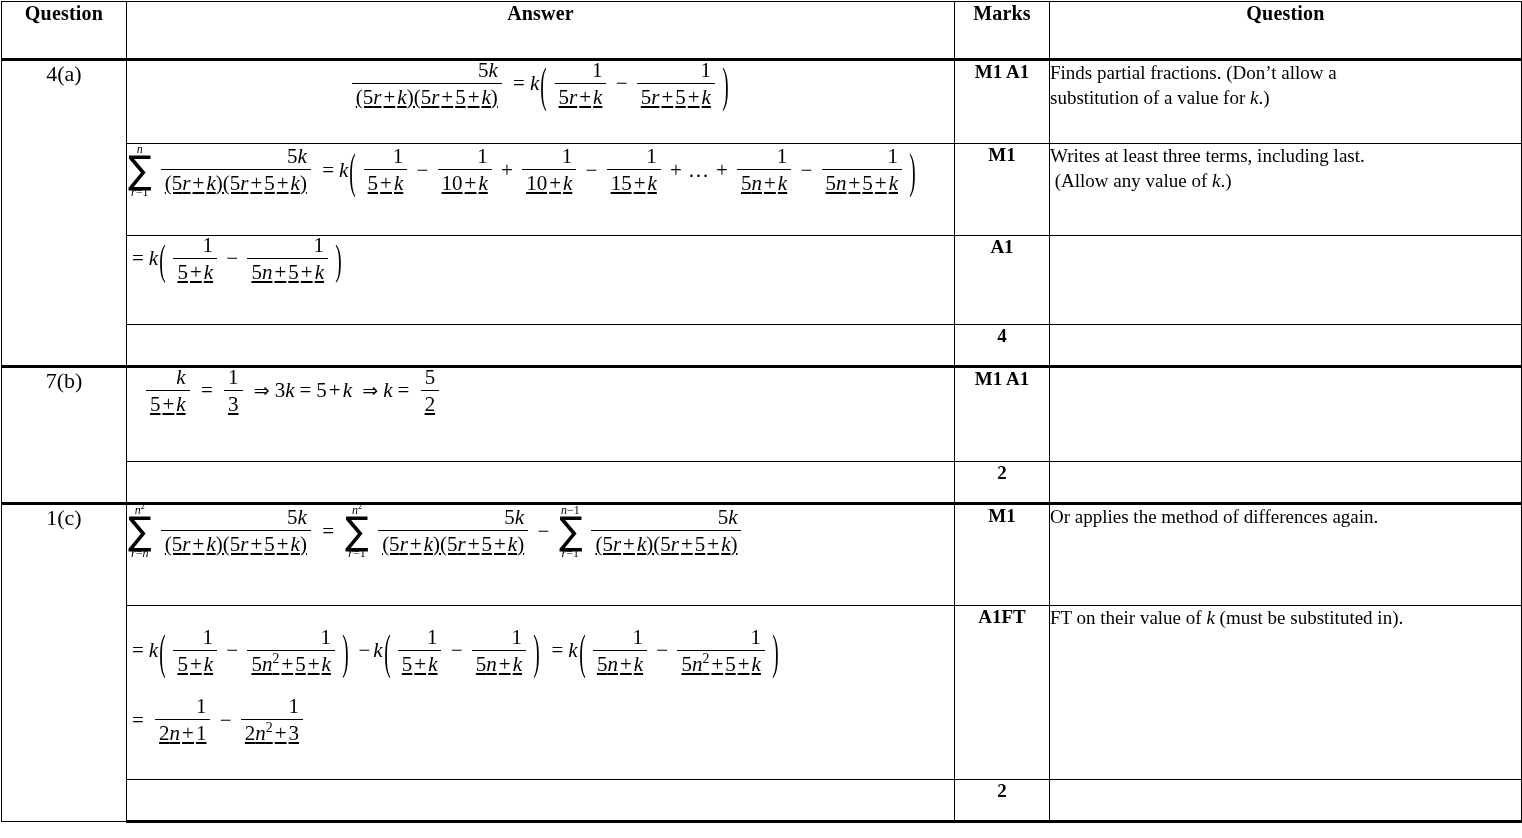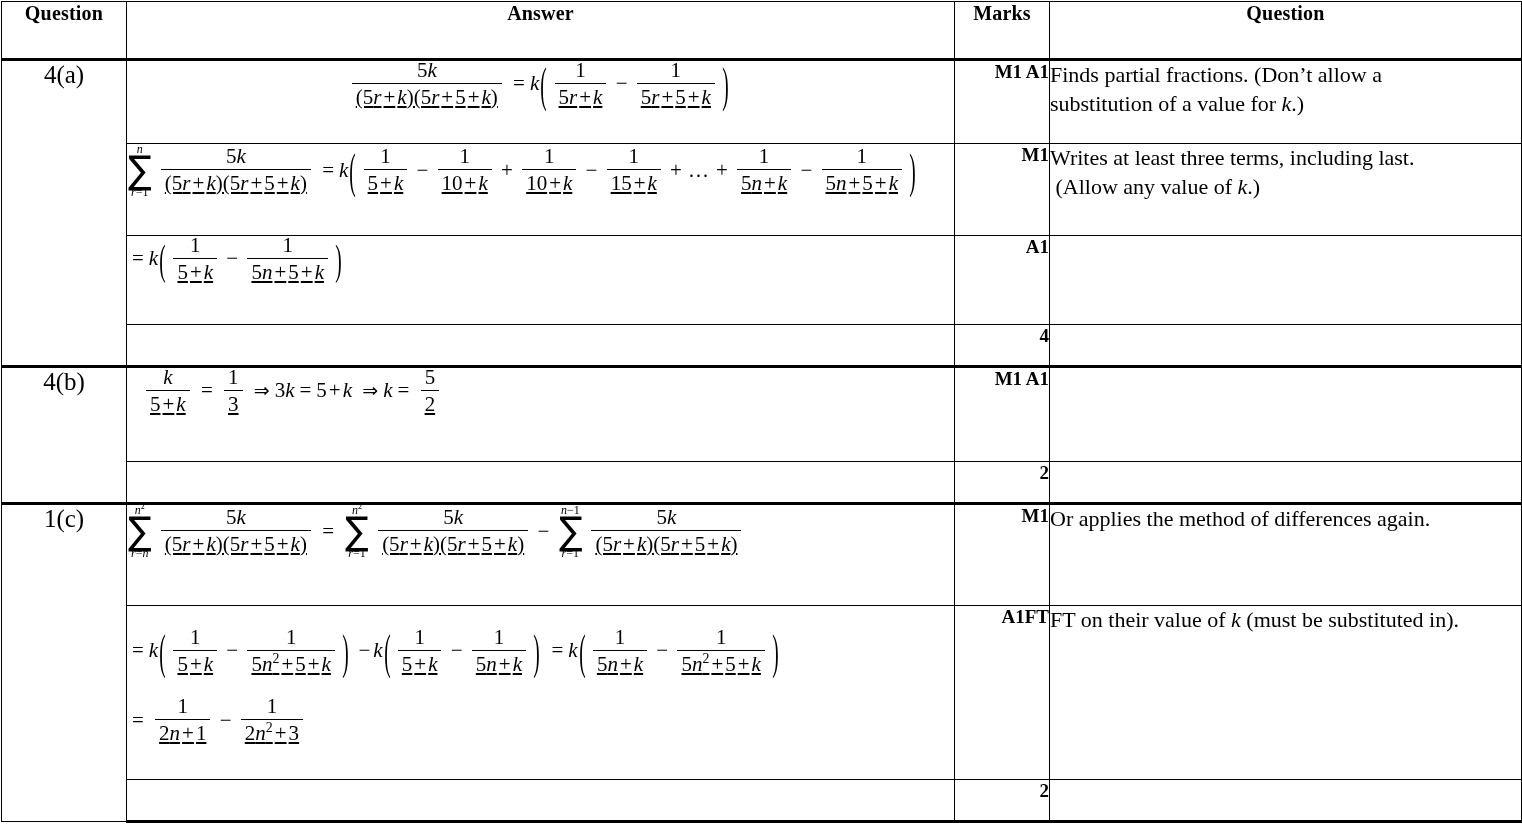--- a/index.html
+++ b/index.html
@@ -41,45 +41,45 @@
     letter-spacing:0.2px;
   }
 
   
   tr.part-top > td{border-top:3px solid #000;}
   tr.last-row > td{border-bottom:3px solid #000;}
 
   
   td.qcell{
     text-align:center;
-    font-size:25px;
+    font-size:22px;
     padding-top:9px;
     vertical-align:top;
   }
   td.qcell .qlbl{display:inline-block;}
 
   
   td.acell{
     padding:6px 10px 8px 14px;
     vertical-align:middle;
   }
 
   
   td.mcell{
-    text-align:right;
+    text-align:center;
     padding:9px 10px 0 4px;
     font-weight:bold;
     font-size:19px;
     white-space:nowrap;
   }
 
   
   td.gcell{
     padding:8px 8px 6px 10px;
-    font-size:22px;
+    font-size:19px;
     line-height:1.30;
   }
   td.gcell .gtext{display:block;}
 
   
   .math{
     font-family:"Liberation Serif", serif;
     font-size:21px;
     line-height:1;
     white-space:nowrap;
@@ -98,20 +98,21 @@
     text-align:center;
     position:relative;
     top:-0.10em;
     margin:0 1px;
   }
   .frac > .num{
     display:block;
     padding:0 4px 1px 4px;
     border-bottom:1.3px solid #000;
     line-height:1.08;
+    text-align:right;
   }
   .frac > .den{
     display:block;
     padding:2px 4px 0 4px;
     line-height:1.08;
     text-decoration:underline;
   }
 
   
   .paren{
@@ -249,21 +250,21 @@
     </tr>
 
     <tr>
       <td class="acell row-empty"></td>
       <td class="mcell">4</td>
       <td class="gcell"></td>
     </tr>
 
     <tr class="part-top">
       <td class="qcell" rowspan="2">
-        <span class="qlbl">4(b)</span>
+        <span class="qlbl">7(b)</span>
       </td>
       <td class="acell" style="height:93px;">
         <div style="padding-left:18px;">
         <span class="math">
           <span class="frac"><span class="num"><span class="v">k</span></span><span class="den">5<span class="opn">+</span><span class="v">k</span></span></span>
           <span class="eq">=</span>
           <span class="frac"><span class="num">1</span><span class="den">3</span></span>
           <span class="imp">⇒</span>3<span class="v">k</span><span class="eq">=</span>5<span class="opn">+</span><span class="v">k</span>
           <span class="imp">⇒</span><span class="v">k</span><span class="eq">=</span>
           <span class="frac"><span class="num">5</span><span class="den">2</span></span>

